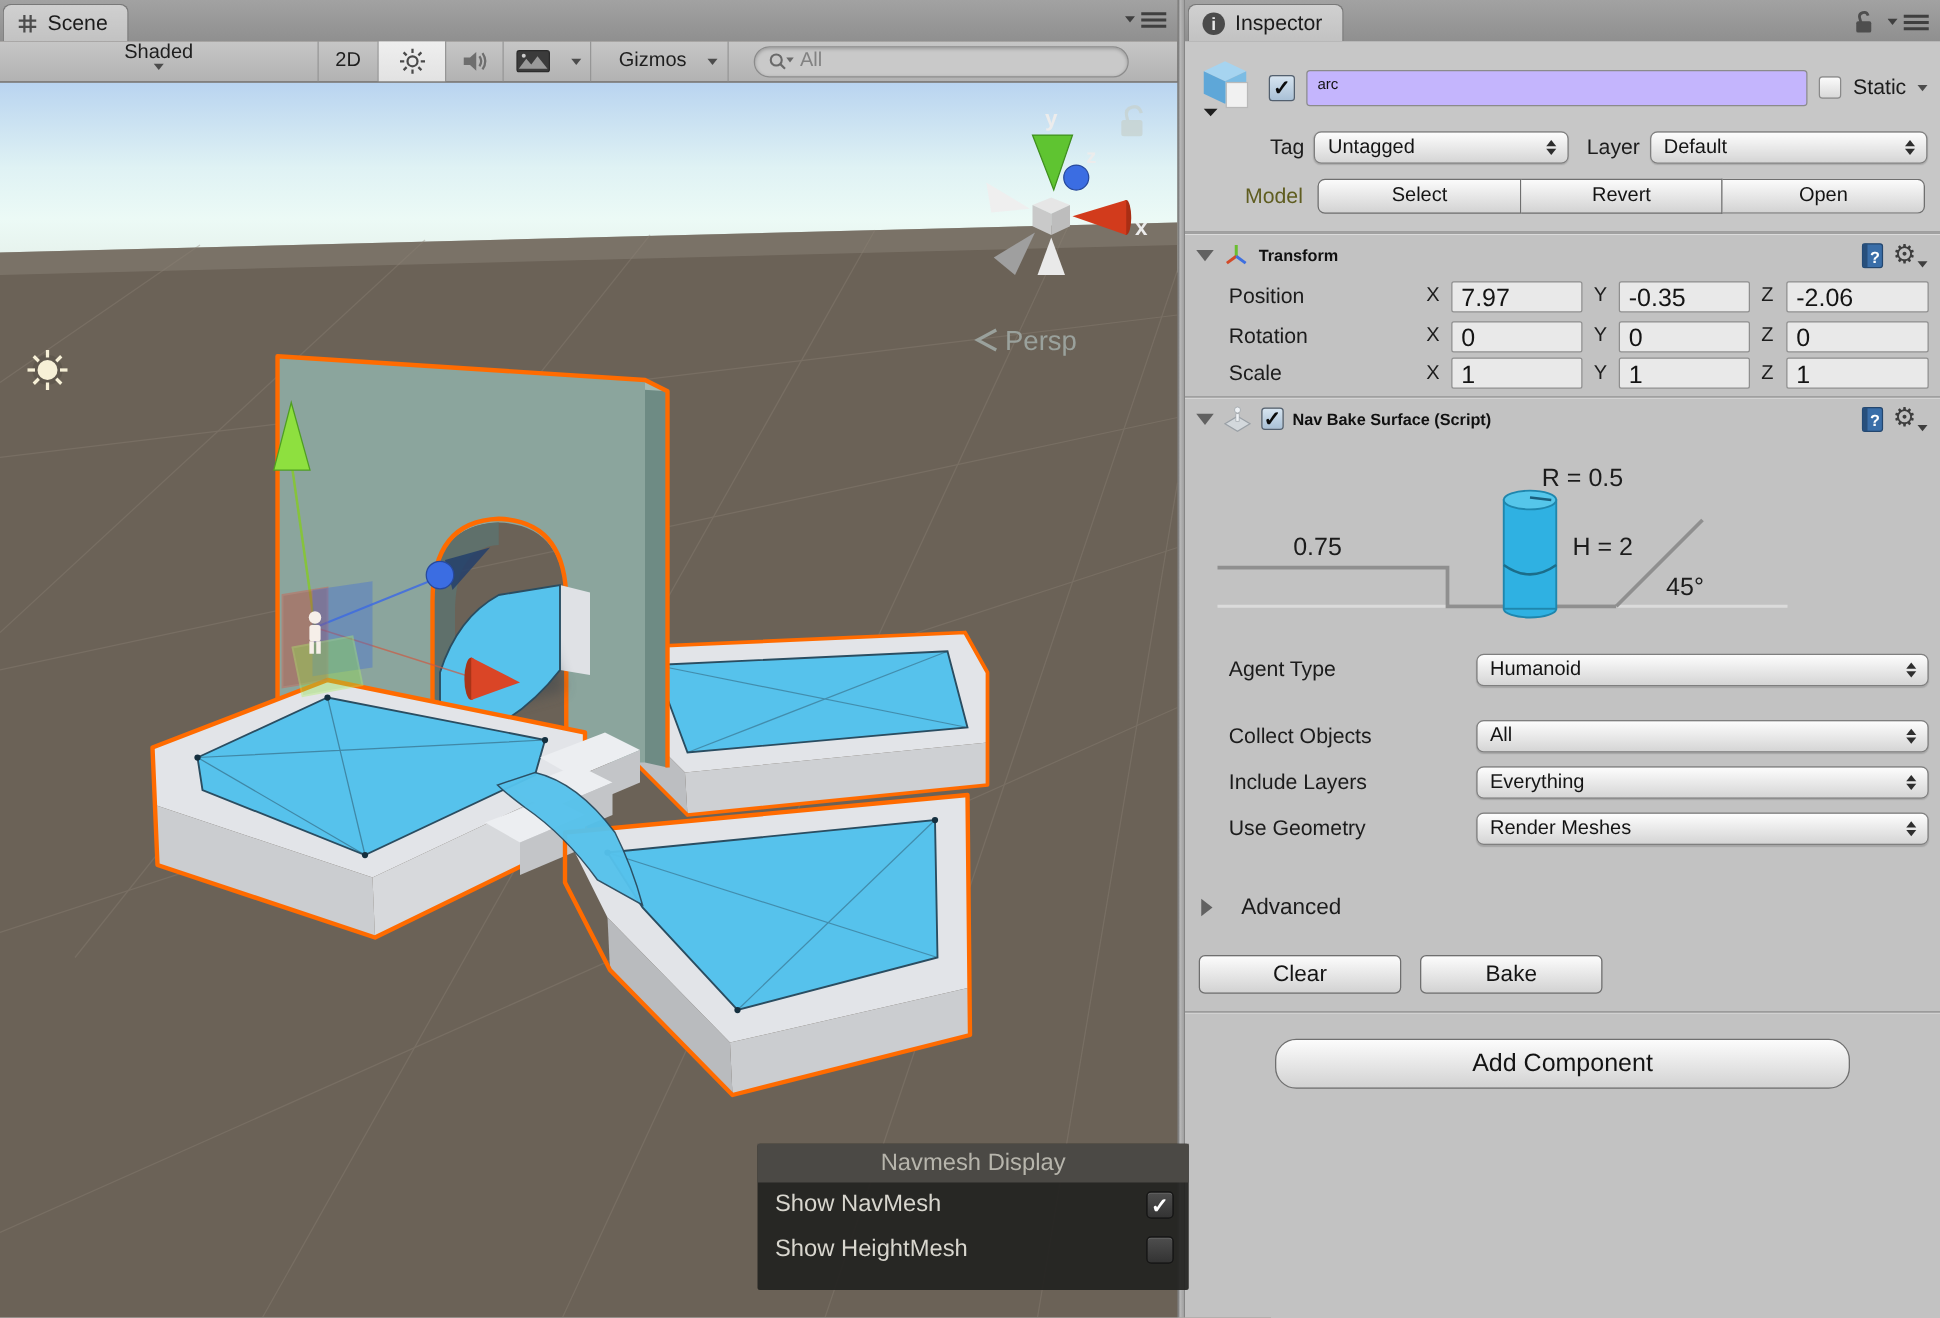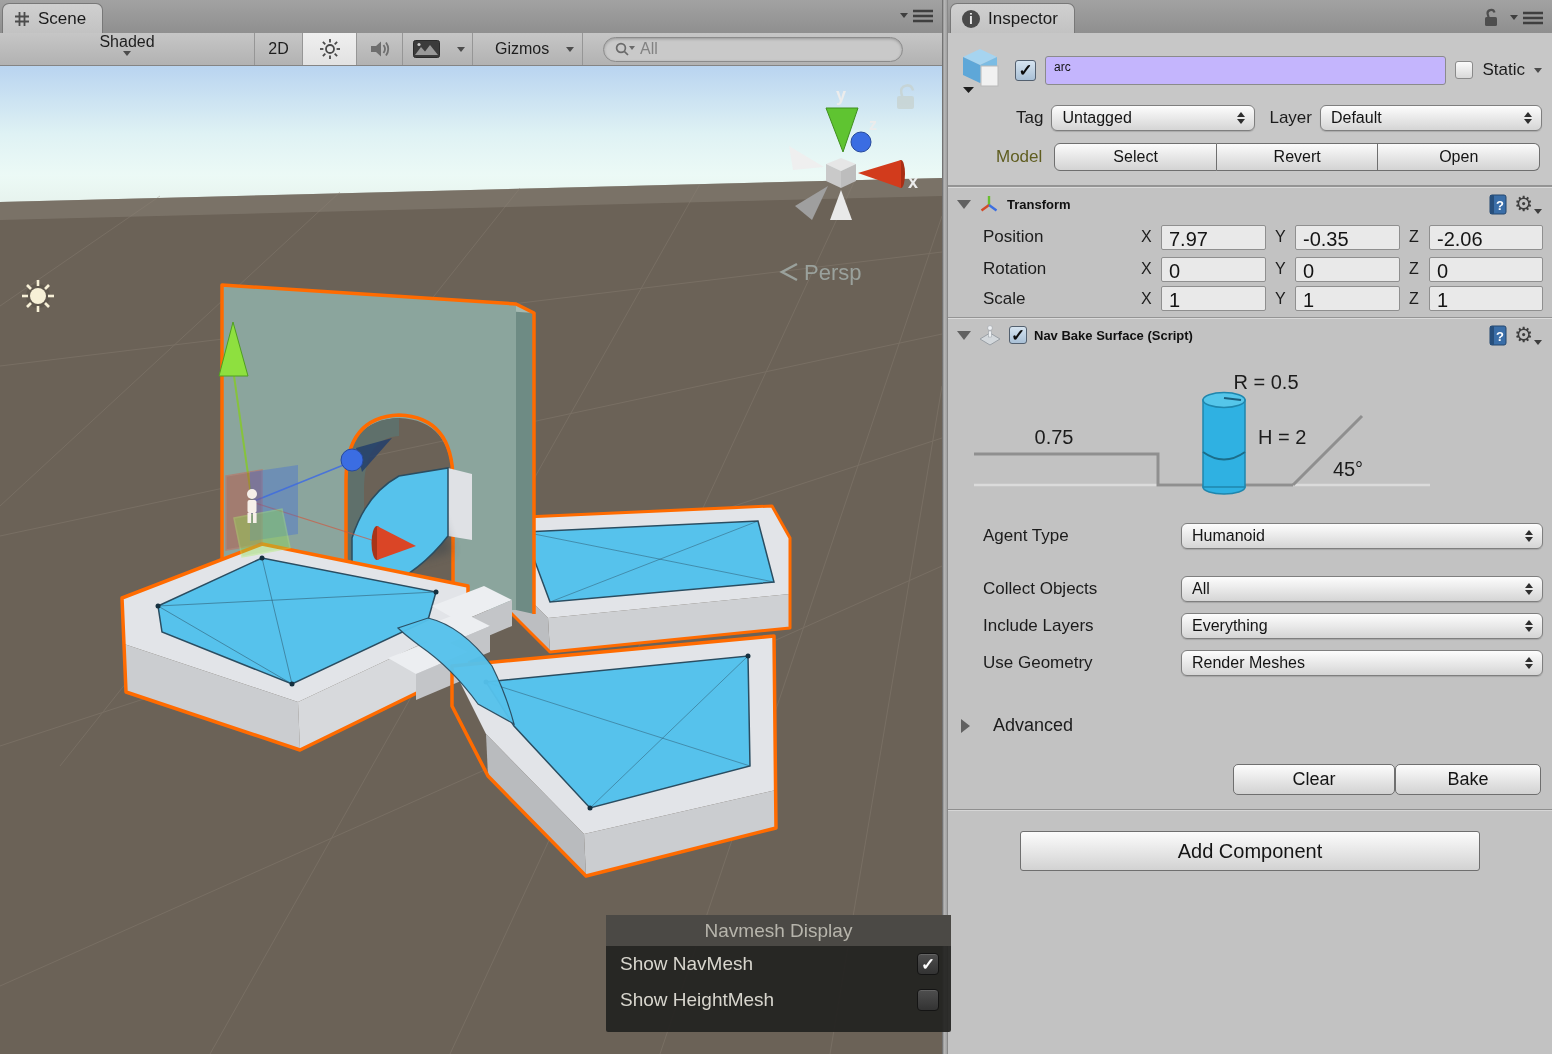--- a/index.html
+++ b/index.html
@@ -101,27 +101,27 @@
   .vfield { flex:1; height:25px; background:#e9e9e9; border:1px solid #8f8f8f; border-radius:2px;
     font-size:20px; color:#141414; padding:2px 0 0 7px; margin-right:9px; }
   .vgroup:last-child .vfield { margin-right:0; }
 
   .agent-diagram { display:block; margin-top:4px; }
   .frow { display:flex; align-items:center; padding:0 9px 0 35px; height:28px; }
   .frow .flabel { flex:0 0 198px; font-size:17px; color:#1c1c1c; }
   .frow .udropdown { flex:1; }
   .adv-row { display:flex; align-items:center; gap:23px; padding-left:13px; margin-top:38px; }
   .adv-row .lbl { font-size:18px; }
-  .bake-row { display:flex; justify-content:flex-end; padding:0 11px; margin:28px 0 14px 0; }
+  .bake-row { display:flex; gap:15px; padding:0 11px; margin:28px 14px 14px 0; }
   .ubtn { height:31px; background:linear-gradient(#fcfcfc,#d2d2d2); border:1px solid #6f6f6f;
     border-radius:5px; font-size:18px; color:#141414; display:flex; align-items:center; justify-content:center; }
   .btn-clear { width:162px; } .btn-bake { width:146px; }
   .addcomp-row { border-top:1px solid #8f8f8f; box-shadow:inset 0 1px 0 #d6d6d6;
     display:flex; justify-content:center; padding-top:21px; }
-  .btn-addcomp { width:460px; height:40px; font-size:20px; border-radius:3px; }
+  .btn-addcomp { width:460px; height:40px; font-size:20px; border-radius:17px; }
 
   svg text { font-family:"Liberation Sans", sans-serif; }
   .icon { flex:0 0 auto; display:inline-flex; }
 </style>
 </head>
 <body>
 
 <div class="root">
 
   <div class="scene-panel">

